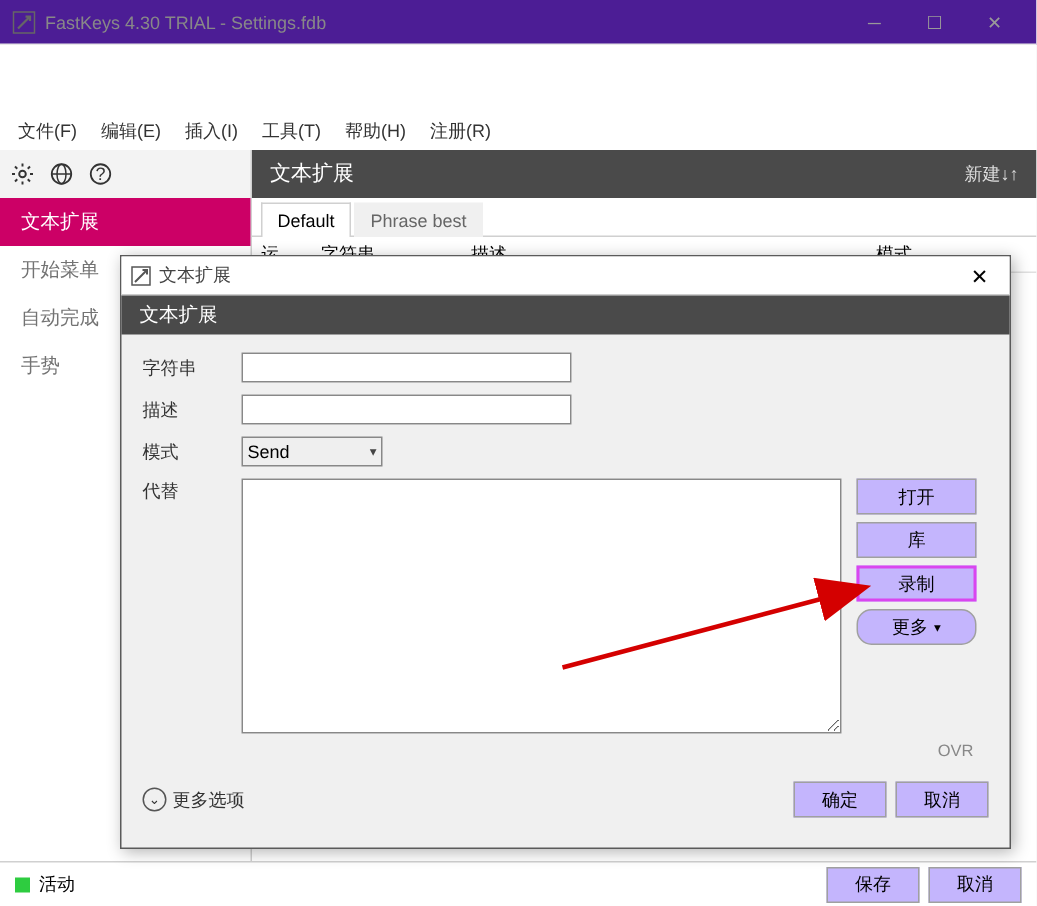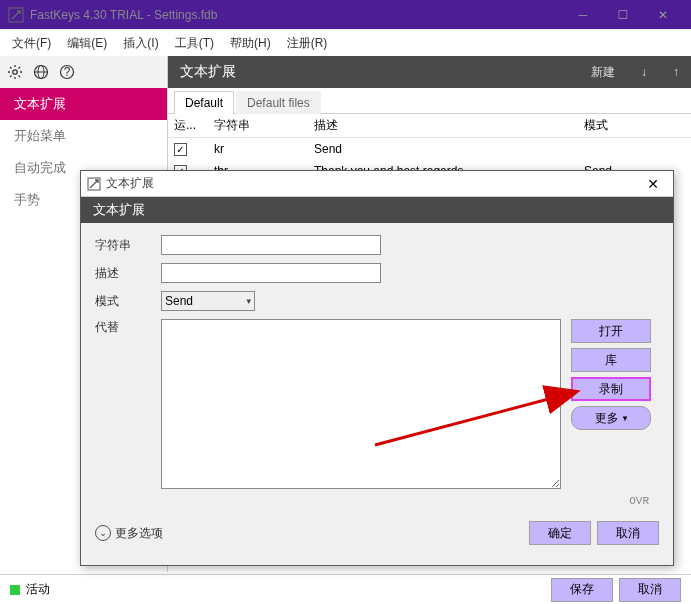--- a/index.html
+++ b/index.html
@@ -3,29 +3,29 @@
 <meta charset="utf-8">
 <style>
 * { box-sizing: border-box; margin: 0; padding: 0; font-family: "Microsoft YaHei", "Segoe UI", sans-serif; font-size: 12px; }
 body { background: #fff; width: 691px; height: 604px; overflow: hidden; position: relative; }
 
 .titlebar { height: 30px; display: flex; align-items: center; padding: 0 8px; background: #4c1d95; border-bottom: 1px solid #e8e8e8; }
 .titlebar .app-icon { width: 16px; height: 16px; margin-right: 6px; }
 .titlebar .title { color: #888; flex: 1; }
 .titlebar .winbtn { width: 40px; height: 30px; display: flex; align-items: center; justify-content: center; color: #999; }
 
-.menubar { height: 26px; display: flex; align-items: center; padding: 0 4px; background: #fff; }
+.menubar { height: 26px; display: flex; align-items: center; padding: 0 4px; background: #fff; margin-top: 44px; }
 .menubar .mitem { padding: 3px 8px; color: #333; }
 
 .toolbar-row { height: 32px; display: flex; align-items: stretch; }
 .toolbar-left { width: 168px; background: #f3f3f3; display: flex; align-items: center; padding: 0 6px; gap: 8px; border-right: 1px solid #d0d0d0; }
 .toolbar-left .ticon { width: 18px; height: 18px; display: flex; align-items: center; justify-content: center; }
 .section-header { flex: 1; background: #4a4a4a; color: #fff; display: flex; align-items: center; padding: 0 12px; }
 .section-header .shtitle { flex: 1; font-size: 14px; }
-.section-header .shbtn { margin-left: 26px; color: #ddd; }
+.section-header .shbtn { margin-left: 0; color: #ddd; }
 
 .main-area { display: flex; height: 484px; }
 .sidebar { width: 168px; background: #fff; border-right: 1px solid #d0d0d0; }
 .sidebar .sitem { height: 32px; display: flex; align-items: center; padding: 0 14px; color: #737373; font-size: 13px; }
 .sidebar .sitem.active { background: #cc0066; color: #fff; }
 
 .content { flex: 1; display: flex; flex-direction: column; }
 .tabrow { height: 26px; display: flex; align-items: flex-end; padding-left: 6px; border-bottom: 1px solid #d0d0d0; }
 .tabrow .tab { padding: 4px 10px; border: 1px solid #d0d0d0; border-bottom: none; background: #fff; margin-right: 2px; position: relative; top: 1px; }
 .tabrow .tab.inactive { background: #f0f0f0; color: #666; border-color: transparent; }
@@ -53,21 +53,21 @@
 .flabel { width: 66px; color: #333; }
 .txtinput { height: 20px; border: 1px solid #888; background: #fff; width: 220px; padding: 0 3px; }
 .selinput { height: 20px; border: 1px solid #888; background: #efefef; width: 94px; padding: 0 3px; display: flex; align-items: center; justify-content: space-between; }
 .selinput .caret { font-size: 9px; color: #444; }
 .replace-row { display: flex; align-items: flex-start; }
 .replace-area { width: 400px; height: 170px; border: 1px solid #888; background: #fff; }
 .side-btns { margin-left: 10px; display: flex; flex-direction: column; gap: 5px; width: 80px; }
 .side-btns .btn { width: 100%; margin: 0; }
 .side-btns .btn.highlight { border: 2px solid #d946ef; }
 .more-btn { display: flex; align-items: center; justify-content: center; gap: 4px; border-radius: 10px; }
-.ovr { text-align: right; color: #888; margin-top: 2px; font-size: 11px; padding-right: 2px; font-family: Liberation Mono, monospace; }
+.ovr { text-align: right; color: #888; margin-top: 2px; font-size: 11px; padding-right: 2px; }
 .dlg-footer { display: flex; align-items: center; padding: 6px 14px 10px 14px; }
 .more-opt { display: flex; align-items: center; gap: 4px; color: #333; }
 .more-opt .chev { width: 16px; height: 16px; border: 1.5px solid #555; border-radius: 50%; display: flex; align-items: center; justify-content: center; font-size: 9px; }
 .dlg-footer .spacer { flex: 1; }
 
 
 .arrow-svg { position: absolute; left: 370px; top: 380px; width: 224px; height: 70px; pointer-events: none; }
 </style>
 </head>
 <body>
@@ -137,21 +137,21 @@
   <div class="sidebar">
     <div class="sitem active">文本扩展</div>
     <div class="sitem">开始菜单</div>
     <div class="sitem">自动完成</div>
     <div class="sitem">手势</div>
   </div>
 
   <div class="content">
     <div class="tabrow">
       <div class="tab">Default</div>
-      <div class="tab inactive">Default files</div>
+      <div class="tab inactive">Phrase best</div>
     </div>
     <div class="listhead">
       <span class="col c-run">运...</span>
       <span class="col c-str">字符串</span>
       <span class="col c-desc">描述</span>
       <span class="col c-mode">模式</span>
     </div>
     <div class="listrow">
       <span class="col c-run"><span class="chk">✓</span></span>
       <span class="col c-str">kr</span>

